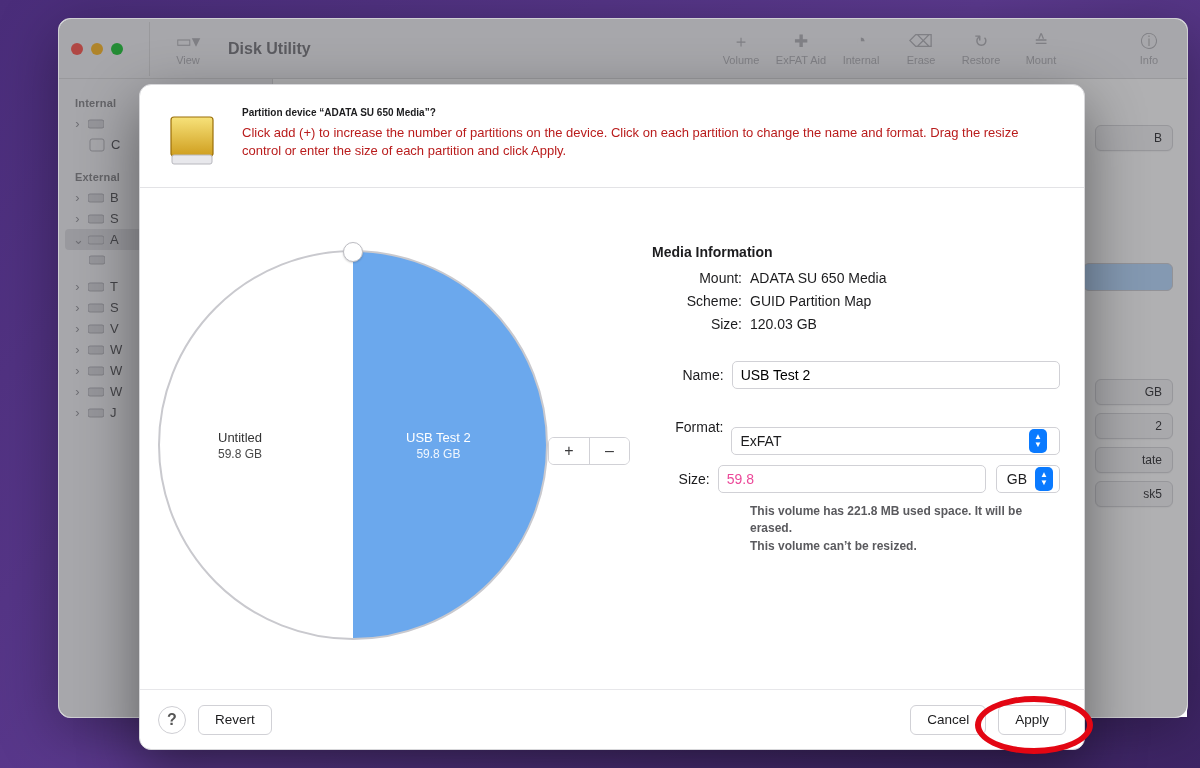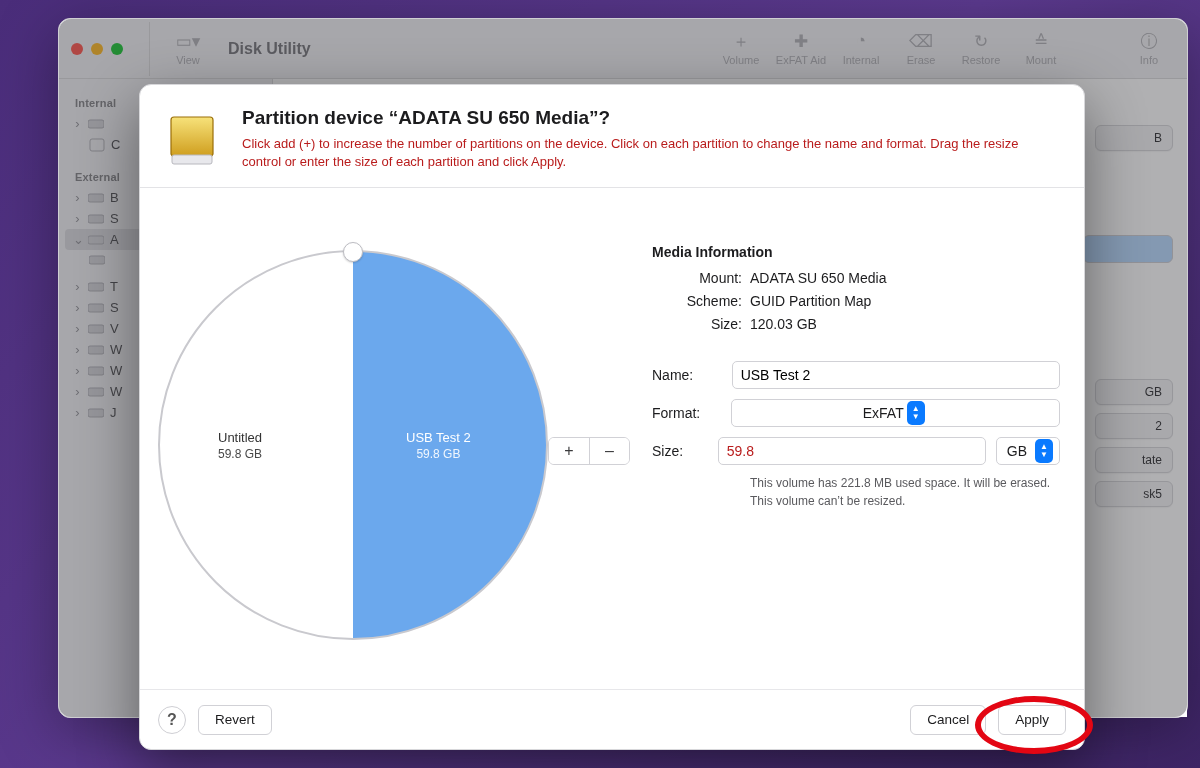--- a/index.html
+++ b/index.html
@@ -24,21 +24,21 @@
   .disk-ic{width:16px;height:14px;}
   .bg-main{flex:1;background:#fff;}
   .dim-overlay{position:absolute;inset:0;background:rgba(30,30,33,0.35);border-radius:12px;pointer-events:none;}
   .sb-chip{position:absolute;right:-2px;top:112px;width:78px;}
   .chip{background:#f4f4f6;border:1px solid #d9d9dc;border-radius:6px;box-shadow:0 1px 1px rgba(0,0,0,.04);height:26px;margin-bottom:8px;display:flex;align-items:center;justify-content:flex-end;padding:0 10px;font-size:12px;color:#3a3a3c;}
 
   
   .sheet{position:absolute;left:139px;top:84px;width:946px;height:666px;background:#fff;border-radius:12px;box-shadow:0 20px 60px rgba(0,0,0,0.45);display:flex;flex-direction:column;overflow:hidden;border:1px solid #d7d7da;}
   .sheet-head{display:flex;gap:18px;padding:22px 24px 16px 20px;}
   .drive-ic{width:64px;height:64px;flex:0 0 auto;}
-  .sh-title{font-size:19px;font-weight:700;color:#1c1c1e;margin-bottom:6px;}
+  .sh-title{font-size:10px;font-weight:700;color:#1c1c1e;margin-bottom:6px;}
   .sh-desc{font-size:13px;color:#b91c1c;line-height:1.4;}
   .hr{height:1px;background:#e3e3e6;margin:0;}
   .sheet-body{flex:1;display:flex;padding:12px 18px 0 18px;}
   .left{flex:0 0 420px;display:flex;flex-direction:row;align-items:center;position:relative;}
   .pie-wrap{position:relative;width:390px;height:390px;margin-top:0px;}
   .pie{width:390px;height:390px;border-radius:50%;background:conic-gradient(#6ba8ed 0deg 180deg,#ffffff 180deg 360deg);border:2px solid #c9c9ce;}
   .pie-label{position:absolute;text-align:center;font-size:13px;color:#333;}
   .pie-label.light{color:#fff;}
   .pie-label .nm{display:block;font-weight:500;}
   .pie-label .sz{display:block;font-size:12px;margin-top:2px;opacity:.9;}
@@ -47,28 +47,28 @@
   .pm button{width:40px;height:26px;border:none;background:#fff;font-size:16px;color:#3a3a3c;cursor:pointer;}
   .pm button+button{border-left:1px solid #d1d1d6;}
 
   .right{flex:1;padding:44px 6px 0 22px;font-size:14px;color:#1c1c1e;}
   .sec-title{font-weight:700;margin-bottom:10px;}
   .kv{display:flex;margin-bottom:7px;}
   .kv .k{width:90px;text-align:right;margin-right:8px;color:#1c1c1e;}
   .kv .v{flex:1;}
   .sec-gap{height:22px;}
   .row{display:flex;align-items:center;margin-bottom:10px;}
-  .row .k{width:90px;margin-right:8px;}
+  .row .k{width:90px;text-align:right;margin-right:8px;}
   input.txt, .sel{height:28px;border:1px solid #d1d1d6;border-radius:5px;padding:0 8px;font-size:14px;background:#fff;width:100%;}
-  .sel{display:flex;align-items:center;justify-content:center;padding-right:12px;}
+  .sel{display:flex;align-items:center;justify-content:space-between;padding-right:12px;margin-top:28px;}
   .steppers{display:inline-flex;flex-direction:column;background:#0a7aff;border-radius:5px;width:18px;height:24px;align-items:center;justify-content:center;gap:0;margin-left:3px;}
   .steppers div{color:#fff;font-size:8px;line-height:8px;}
-  .size-input{width:90px;color:#b91c1c;}
+  .size-input{width:90px;color:#ec4899;}
   .unit{margin-left:10px;display:flex;align-items:center;border:1px solid #d1d1d6;border-radius:5px;height:28px;padding:0 6px 0 10px;background:#fff;}
-  .note{font-size:12px;color:#5a5a5e;margin-left:98px;margin-top:8px;line-height:1.45;}
+  .note{font-size:12px;color:#5a5a5e;margin-left:98px;margin-top:8px;line-height:1.45;font-weight:bold;}
 
   .sheet-foot{height:60px;border-top:1px solid #e7e7ea;display:flex;align-items:center;padding:0 18px;gap:12px;}
   .btn{height:30px;padding:0 16px;border:1px solid #d1d1d6;border-radius:6px;background:#fff;font-size:13.5px;color:#1c1c1e;cursor:pointer;}
   .help{width:28px;height:28px;border-radius:50%;border:1px solid #cfcfd4;background:#fff;display:flex;align-items:center;justify-content:center;font-weight:700;color:#555;cursor:pointer;}
   .spacer{flex:1;}
 
   .red-ring{position:absolute;left:975px;top:696px;width:118px;height:58px;border:6px solid #e30613;border-radius:50%/50%;pointer-events:none;}
 </style>
 </head>
 <body>

